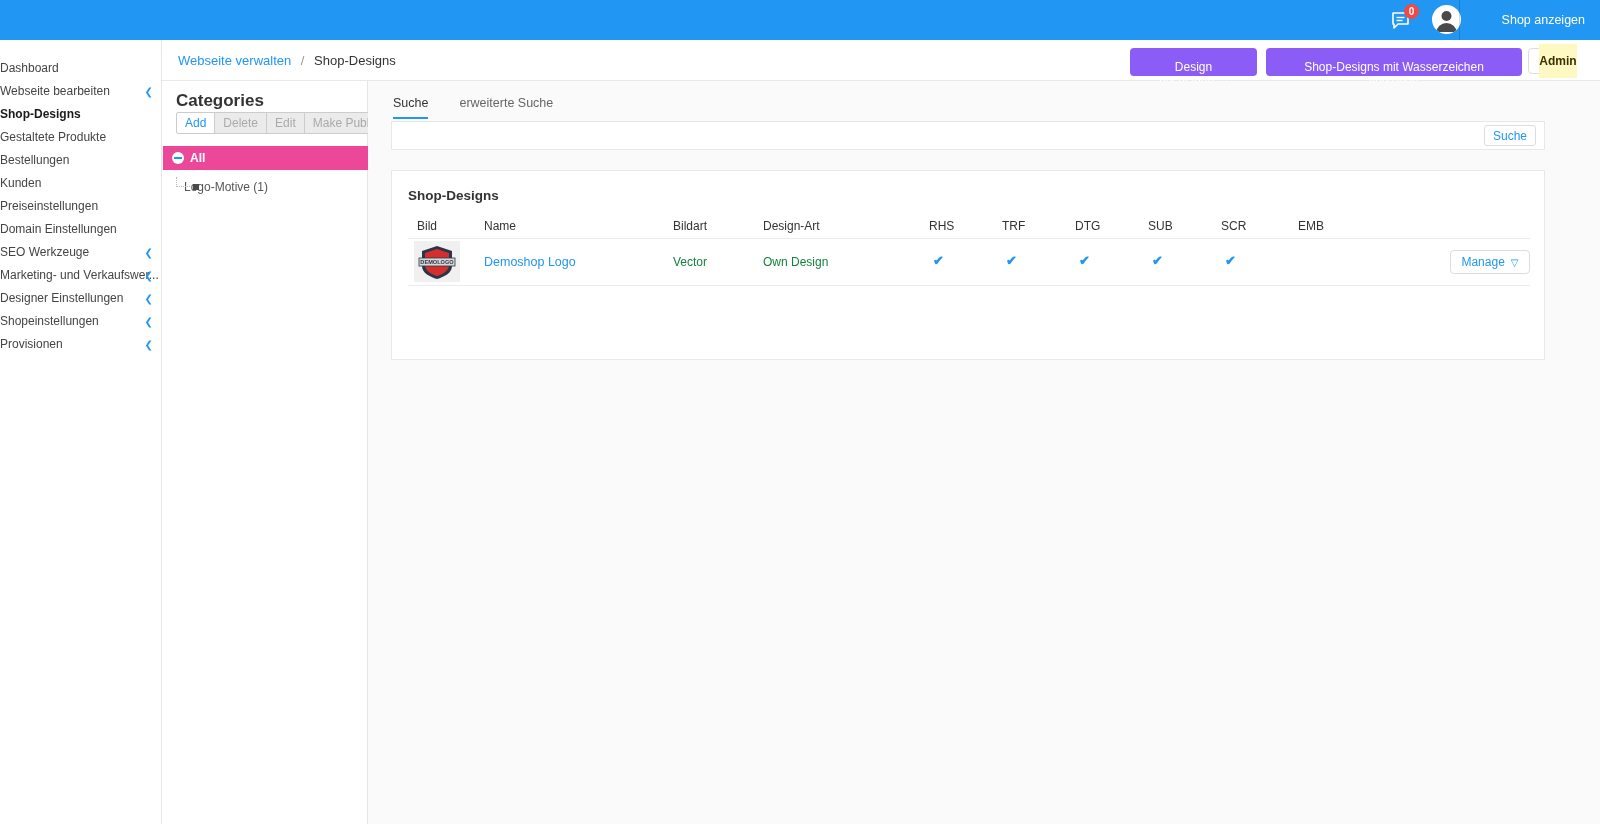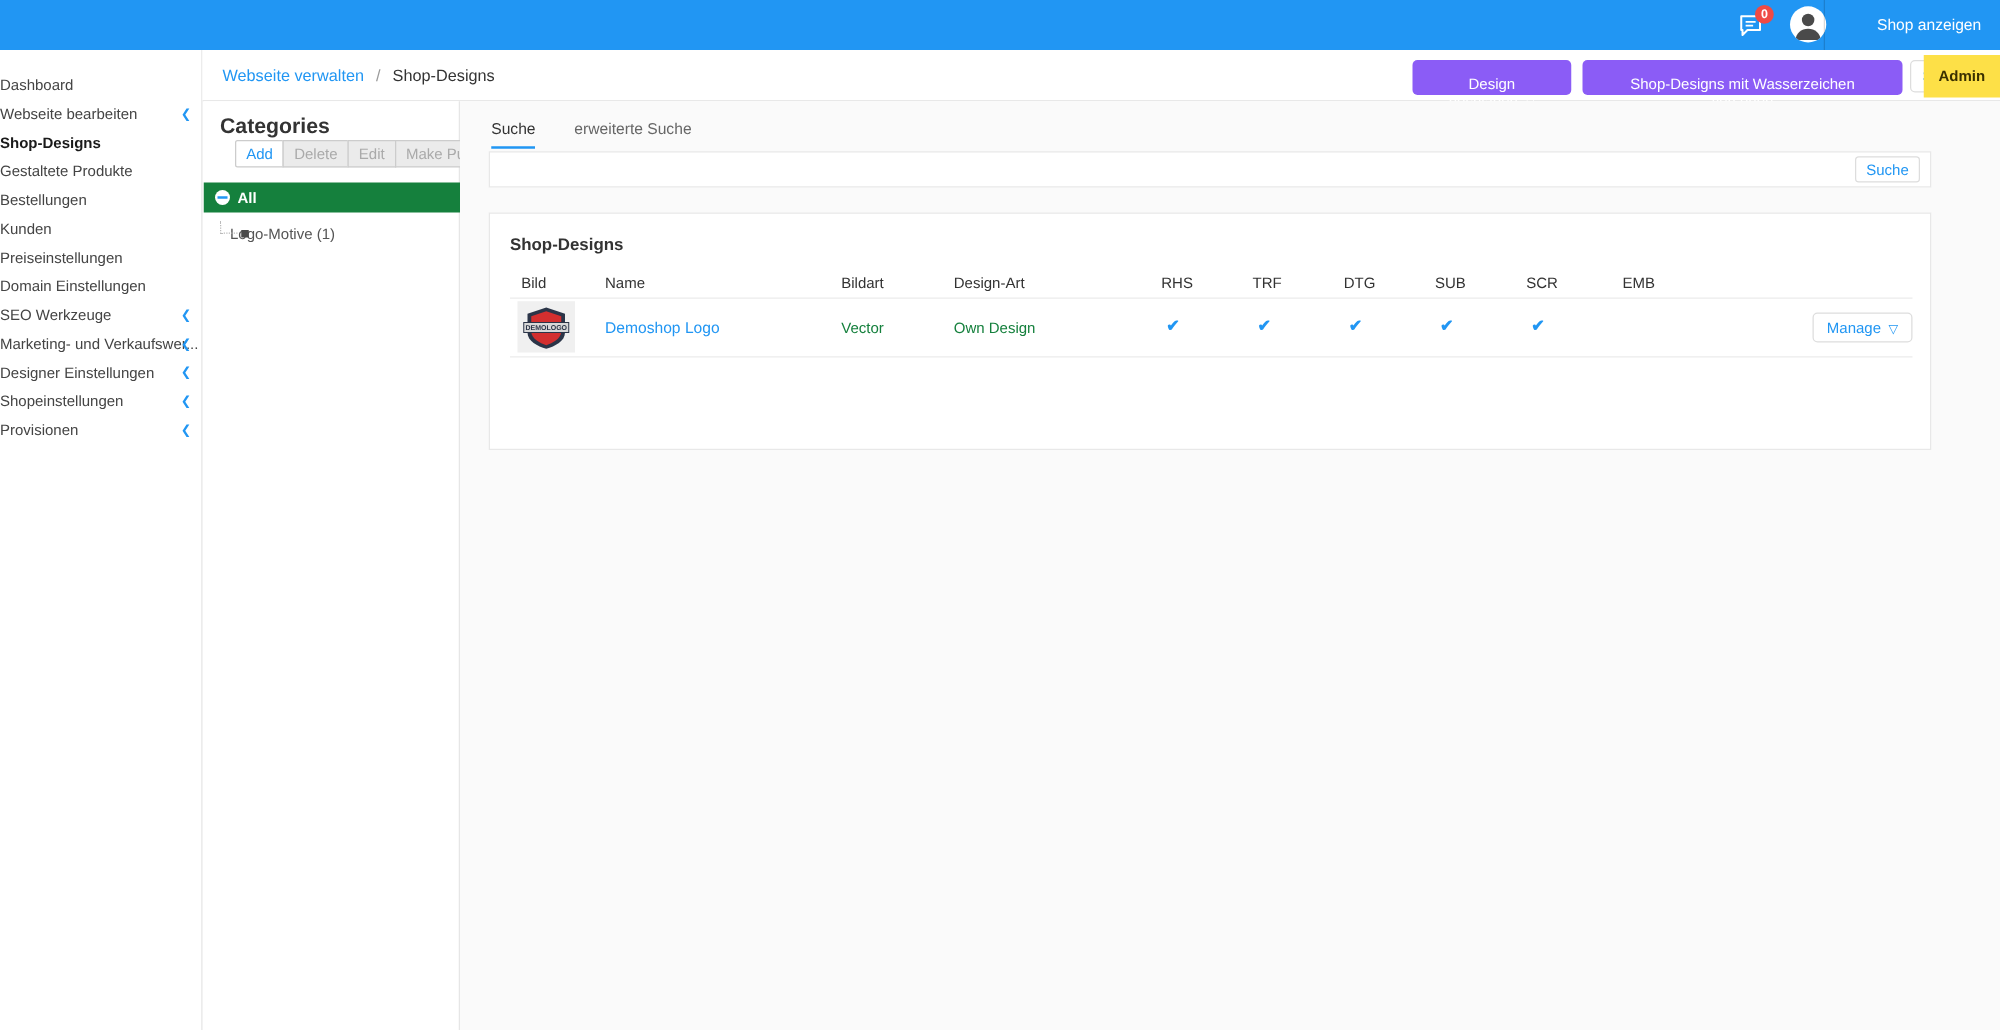--- a/index.html
+++ b/index.html
@@ -36,36 +36,36 @@
 
   .btn-blue { position: absolute; top: 48px; height: 28px; background: #8b5cf6; color: #fff; border: none;
               border-radius: 4px; font-size: 12px; font-family: "Liberation Sans", sans-serif;
               padding: 12px 14px; cursor: pointer; }
   .btn-upload { left: 1130px; width: 127px; }
   .btn-watermark { left: 1266px; width: 256px; }
   .tri { font-size: 10px; margin-left: 6px; }
   .btn-partial { position: absolute; left: 1528px; top: 48px; width: 40px; height: 26px; background: #fff;
                  border: 1px solid #ddd; border-radius: 4px; color: #2196f3; font-size: 12px;
                  line-height: 24px; padding-left: 9px; overflow: hidden; cursor: pointer; }
-  .btn-admin { position: absolute; left: 1539px; top: 44px; width: 61px; height: 34px; background: #fde047;
+  .btn-admin { position: absolute; left: 1539px; top: 44px; width: 38px; height: 34px; background: #fef9c3;
                color: #3a3000; font-size: 12px; font-weight: bold; text-align: center; line-height: 34px;
                cursor: pointer; z-index: 5; }
 
   
   .catpanel { position: absolute; left: 163px; top: 81px; width: 205px; height: 743px; background: #fff;
               border-right: 1px solid #e6e6e6; }
   .cat-title { position: absolute; left: 13px; top: 10px; font-size: 17px; font-weight: bold; color: #333; }
   .cat-btns { position: absolute; left: 13px; top: 31px; display: flex; }
   .cat-btn { height: 22px; line-height: 20px; padding: 0 8px; font-size: 12px; border: 1px solid #ccc;
              margin-left: -1px; white-space: nowrap; }
-  .cat-btn:first-child { margin-left: 12px; border-radius: 2px 0 0 2px; }
+  .cat-btn:first-child { margin-left: 0; border-radius: 2px 0 0 2px; }
   .cat-btn:last-child { border-radius: 0 2px 2px 0; }
   .cat-btn.on { background: #fff; color: #2196f3; cursor: pointer; }
   .cat-btn.off { background: #ebebeb; color: #aaa; }
-  .tree-all { position: absolute; left: 0; top: 65px; width: 212px; height: 24px; background: #15803d;
+  .tree-all { position: absolute; left: 0; top: 65px; width: 212px; height: 24px; background: #ec4899;
               color: #fff; font-size: 12px; font-weight: bold; line-height: 24px; cursor: pointer; }
   .minus-ico { position: absolute; left: 9px; top: 6px; width: 12px; height: 12px; background: #fff;
                border-radius: 50%; }
   .minus-ico::after { content: ""; position: absolute; left: 2px; top: 5px; width: 8px; height: 2px;
                       background: #2196f3; }
   .tree-all-label { margin-left: 27px; }
   .tree-child { position: absolute; left: 0; top: 96px; width: 204px; height: 20px; font-size: 12px;
                 color: #555; line-height: 20px; cursor: pointer; }
   .tree-dots { position: absolute; left: 13px; top: 0; width: 14px; height: 10px;
                border-bottom: 1px dotted #bbb; border-left: 1px dotted #bbb; }

